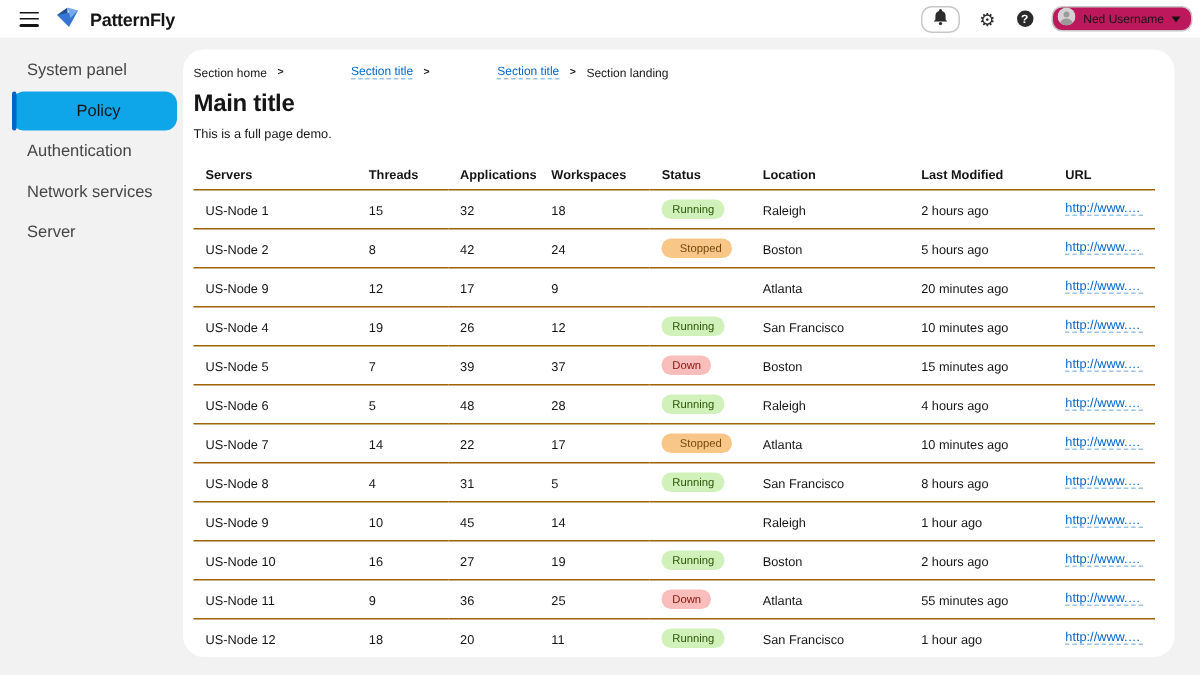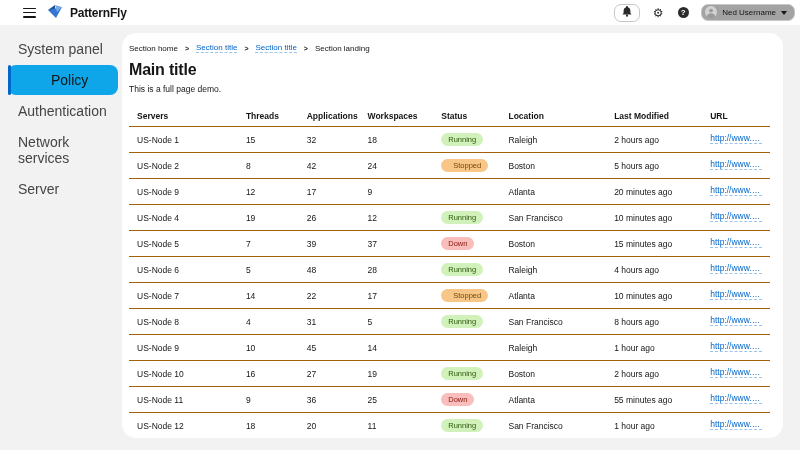--- a/index.html
+++ b/index.html
@@ -3,56 +3,56 @@
 <meta charset="utf-8">
 <style>
   * { margin:0; padding:0; box-sizing:border-box; }
   html,body { width:800px; height:450px; overflow:hidden; }
   body { font-family:"Liberation Sans", sans-serif; color:#151515; }
 
   .screen { position:relative; width:800px; height:450px; background:#f2f2f2; overflow:hidden; }
 
   
   .masthead { position:absolute; top:0; left:0; width:800px; height:25px; background:#fff;
-              display:flex; align-items:center; padding:0 5px 0 23px; }
+              display:flex; align-items:center; padding:0 5px 0 13px; }
   .hamburger { width:13px; height:10px; display:flex; flex-direction:column; justify-content:space-between;
                background:none; border:none; cursor:pointer; margin-right:12px; }
   .hamburger span { display:block; height:1.6px; background:#151515; border-radius:1px; }
   .logo { display:flex; align-items:center; }
   .brand { font-size:12px; font-weight:700; margin-left:6px; letter-spacing:-0.2px; }
   .mast-right { margin-left:auto; display:flex; align-items:center; gap:11px; }
   .bell-btn { width:26px; height:18px; background:#fff; border:1px solid #c7c7c7; border-radius:7px;
               display:flex; align-items:center; justify-content:center; cursor:pointer; }
   .icon-btn { background:none; border:none; cursor:pointer; display:flex; align-items:center; justify-content:center;
               width:14px; height:14px; padding:0; }
   .gear { font-size:12px; line-height:1; color:#2b2b2b; }
   .help-circle { width:11px; height:11px; border-radius:50%; background:#2b2b2b; color:#fff;
                  font-size:8px; font-weight:700; display:flex; align-items:center; justify-content:center; }
-  .user-chip { height:17px; border:1px solid #c7c7c7; border-radius:7px; background:#a3a3a3;
+  .user-chip { height:17px; border:1px solid #c7c7c7; border-radius:7px; background:#be185d;
                display:flex; align-items:center; gap:5px; padding:0 7px 0 3px; cursor:pointer; }
   .user-name { font-size:8px; color:#151515; white-space:nowrap; }
   .caret { width:0; height:0; border-left:3.5px solid transparent; border-right:3.5px solid transparent;
            border-top:4px solid #151515; }
 
   
   .sidebar { position:absolute; top:25px; left:0; width:122px; bottom:0; padding-top:9px; }
-  .nav-item { font-size:14px; color:#454545; padding:7px 10px; margin:0 4px 1px 8px;
+  .nav-item { font-size:11px; color:#454545; padding:7px 10px; margin:0 4px 1px 8px;
               border-radius:8px; position:relative; cursor:pointer; }
   .nav-item.selected { background:#0ea5e9; color:#151515;padding-left:43px; }
   .nav-item.selected::before { content:""; position:absolute; left:0; top:0; bottom:0; width:3px;
                                background:#0066cc; border-radius:3px; }
 
   
   .card { position:absolute; left:122px; top:33px; right:17px; bottom:12px; background:#fff;
           border-radius:14px; padding:8px 7px 0 7px; overflow:hidden; }
 
   .breadcrumb { display:flex; align-items:center; gap:7px; font-size:8px; margin:2px 0 8px 0; }
   .bc-sep { font-size:7px; font-weight:700; color:#151515; }
   .bc-item.text, .bc-item.current { color:#151515; }
-  a.bc-item.link { color:#0066cc; text-decoration:none; border-bottom:1px dashed #9cc3e8; }
+  a.bc-item.link { color:#0066cc; text-decoration:none; border-bottom:1px dashed #9cc3e8;margin-left:38px; }
 
   .page-title { font-size:16px; font-weight:700; letter-spacing:-0.2px; margin-bottom:5px; }
   .page-subtitle { font-size:8.5px; margin-bottom:12px; }
 
   
   table { width:99%; border-collapse:collapse; table-layout:fixed; }
   th { font-size:8.5px; font-weight:700; text-align:left; padding:5px 8px; color:#151515; }
   td { font-size:8.5px; padding:6px 8px; color:#151515; white-space:nowrap; overflow:hidden; }
   tbody tr { border-top:1px solid #a16207; }
   .badge { display:inline-block; font-size:7.5px; padding:2px 7px; border-radius:8px; line-height:1.2; }

